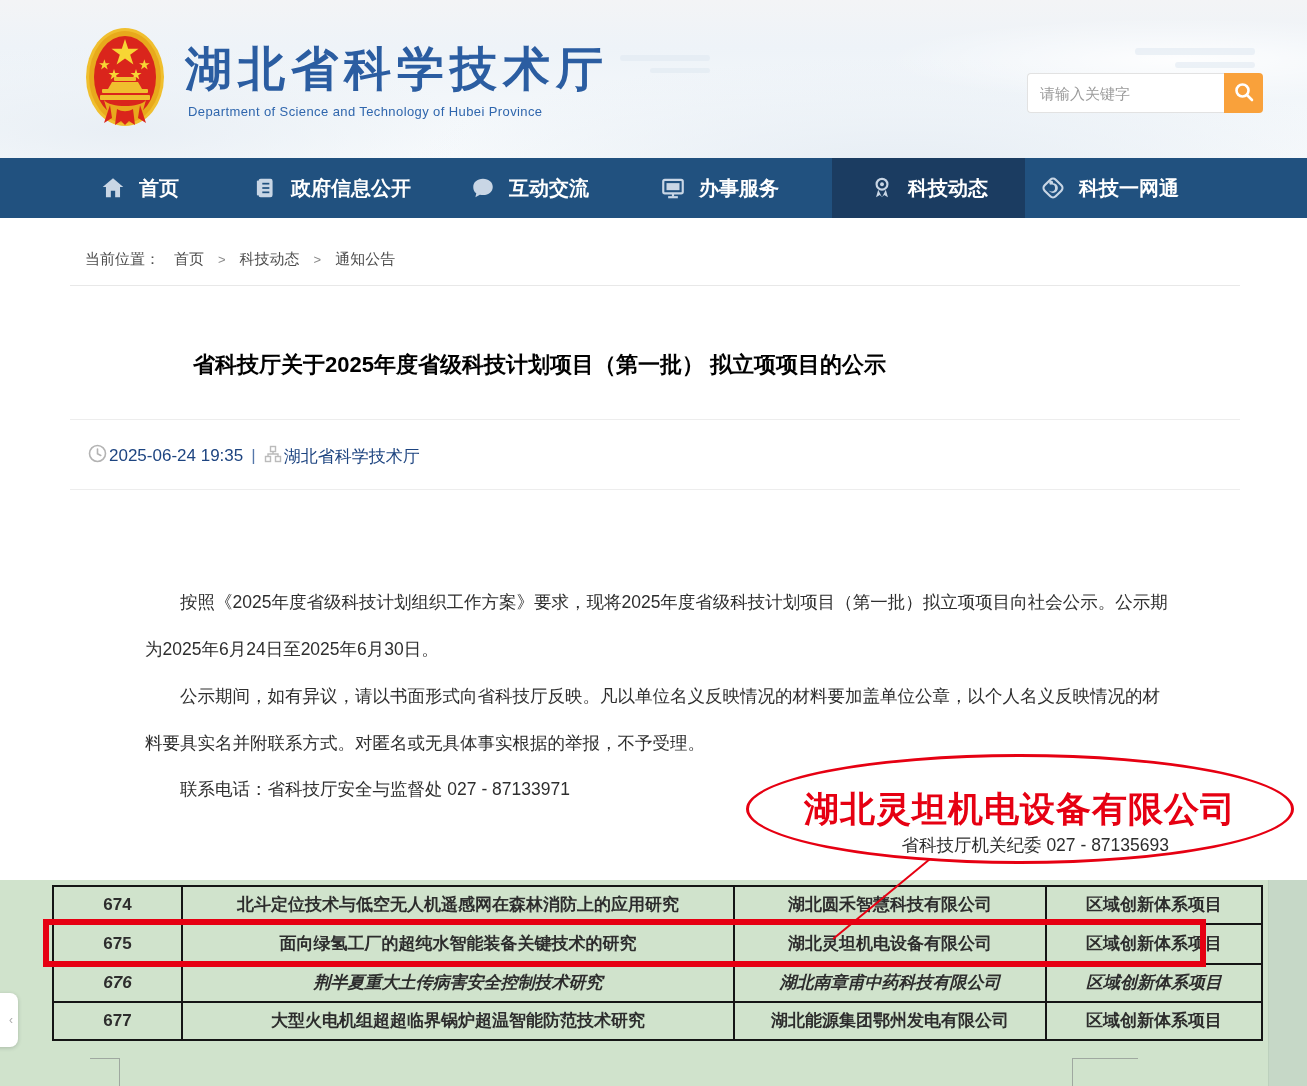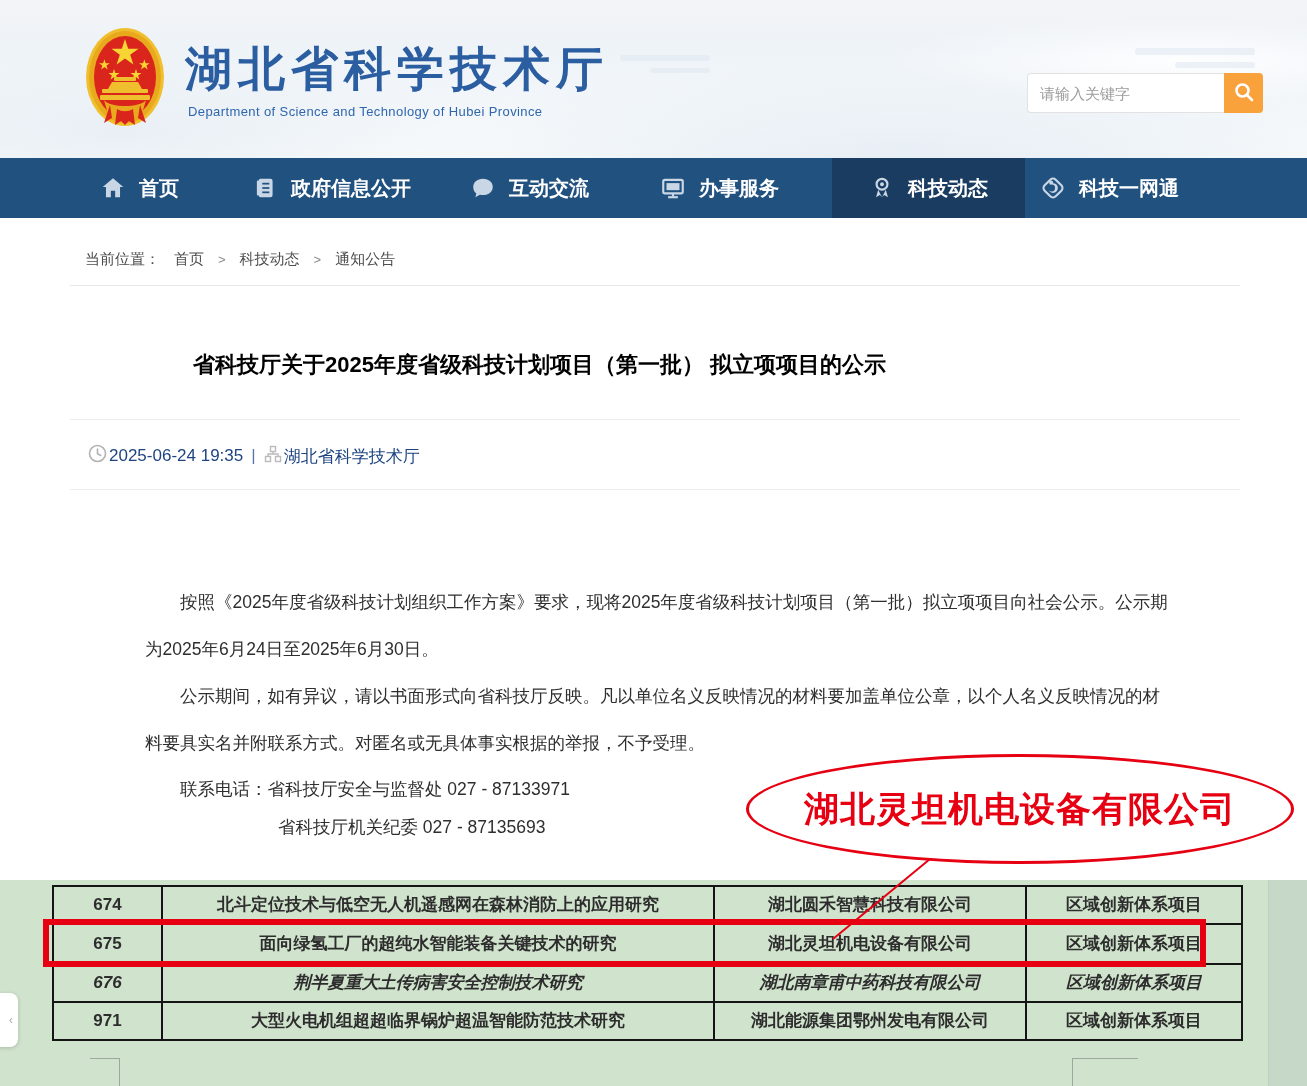--- a/index.html
+++ b/index.html
@@ -64,21 +64,21 @@
   .leader { position:absolute; left:0; top:0; width:1307px; height:1086px; pointer-events:none; z-index:5; }
 
   
   .table-image { position:absolute; left:0; top:880px; width:1307px; height:206px; background:#d0e3cc; }
   .right-strip { position:absolute; left:1268px; top:0; width:39px; height:206px; background:#c6d8c7; border-left:1px solid #bcd0bd; }
   table.grid { position:absolute; left:52px; top:5px; width:1146px; border-collapse:collapse; table-layout:fixed; }
   table.grid td {
     border:2px solid #151515; text-align:center; vertical-align:middle;
     font-size:17px; font-weight:bold; color:#2d2d2d; line-height:18px; padding:2px 14px;
   }
-  .col-no { width:109px; } .col-proj { width:552px; } .col-comp { width:312px; } .col-cat { width:216px; }
+  .col-no { width:129px; } .col-proj { width:552px; } .col-comp { width:312px; } .col-cat { width:216px; }
   tr.r0 td { height:38px; } tr.r1 td { height:40px; } tr.r2 td { height:38px;font-style:italic; } tr.r3 td { height:38px; }
   .hl-box {
     position:absolute; left:43px; top:39px; width:1163px; height:48px;
     border:6px solid var(--red,#e60012); z-index:4;
   }
   .corner { position:absolute; border-color:#9fa8a0; }
   .corner.a { left:90px; top:178px; width:30px; height:28px; border-top:1px solid #9fa8a0; border-right:1px solid #9fa8a0; }
   .corner.b { left:1072px; top:178px; width:66px; height:28px; border-top:1px solid #9fa8a0; border-left:1px solid #9fa8a0; }
   .side-widget {
     position:absolute; left:-16px; top:113px; width:34px; height:54px; background:#fff;
@@ -227,21 +227,21 @@
         <path d="M9 6.5 V9 M4 11.5 V9 H14 V11.5" stroke="#bbbbbb" stroke-width="1.4"></path>
       </svg>
     </span>
     <span>湖北省科学技术厅</span>
   </div>
   <div class="rule" style="top:489px;background:#ededed;"></div>
 
   <p class="para" style="top:579px;">按照《2025年度省级科技计划组织工作方案》要求，现将2025年度省级科技计划项目（第一批）拟立项项目向社会公示。公示期为2025年6月24日至2025年6月30日。</p>
   <p class="para" style="top:673px;">公示期间，如有异议，请以书面形式向省科技厅反映。凡以单位名义反映情况的材料要加盖单位公章，以个人名义反映情况的材料要具实名并附联系方式。对匿名或无具体事实根据的举报，不予受理。</p>
   <p class="para" style="top:766px;">联系电话：省科技厅安全与监督处 027 - 87133971</p>
-  <p class="para" style="top:804px;text-indent:7.6em;">省科技厅机关纪委 027 - 87135693</p>
+  <p class="para" style="top:822px;text-indent:7.6em;text-align:right;">省科技厅机关纪委 027 - 87135693</p>
 
   <div class="oval">
     <span class="oval-text">湖北灵坦机电设备有限公司</span>
   </div>
   <svg class="leader">
     <line x1="930" y1="859" x2="833" y2="939" stroke="#e60012" stroke-width="2"></line>
   </svg>
 
   <div class="table-image">
     <div class="right-strip"></div>
@@ -260,21 +260,21 @@
         <td class="col-comp">湖北灵坦机电设备有限公司</td>
         <td class="col-cat">区域创新体系项目</td>
       </tr>
       <tr class="r2">
         <td class="col-no">676</td>
         <td class="col-proj">荆半夏重大土传病害安全控制技术研究</td>
         <td class="col-comp">湖北南章甫中药科技有限公司</td>
         <td class="col-cat">区域创新体系项目</td>
       </tr>
       <tr class="r3">
-        <td class="col-no">971</td>
+        <td class="col-no">677</td>
         <td class="col-proj">大型火电机组超超临界锅炉超温智能防范技术研究</td>
         <td class="col-comp">湖北能源集团鄂州发电有限公司</td>
         <td class="col-cat">区域创新体系项目</td>
       </tr>
     </tbody>
       </table>
 
     <div class="hl-box"></div>
     <div class="corner a"></div>
     <div class="corner b"></div>

